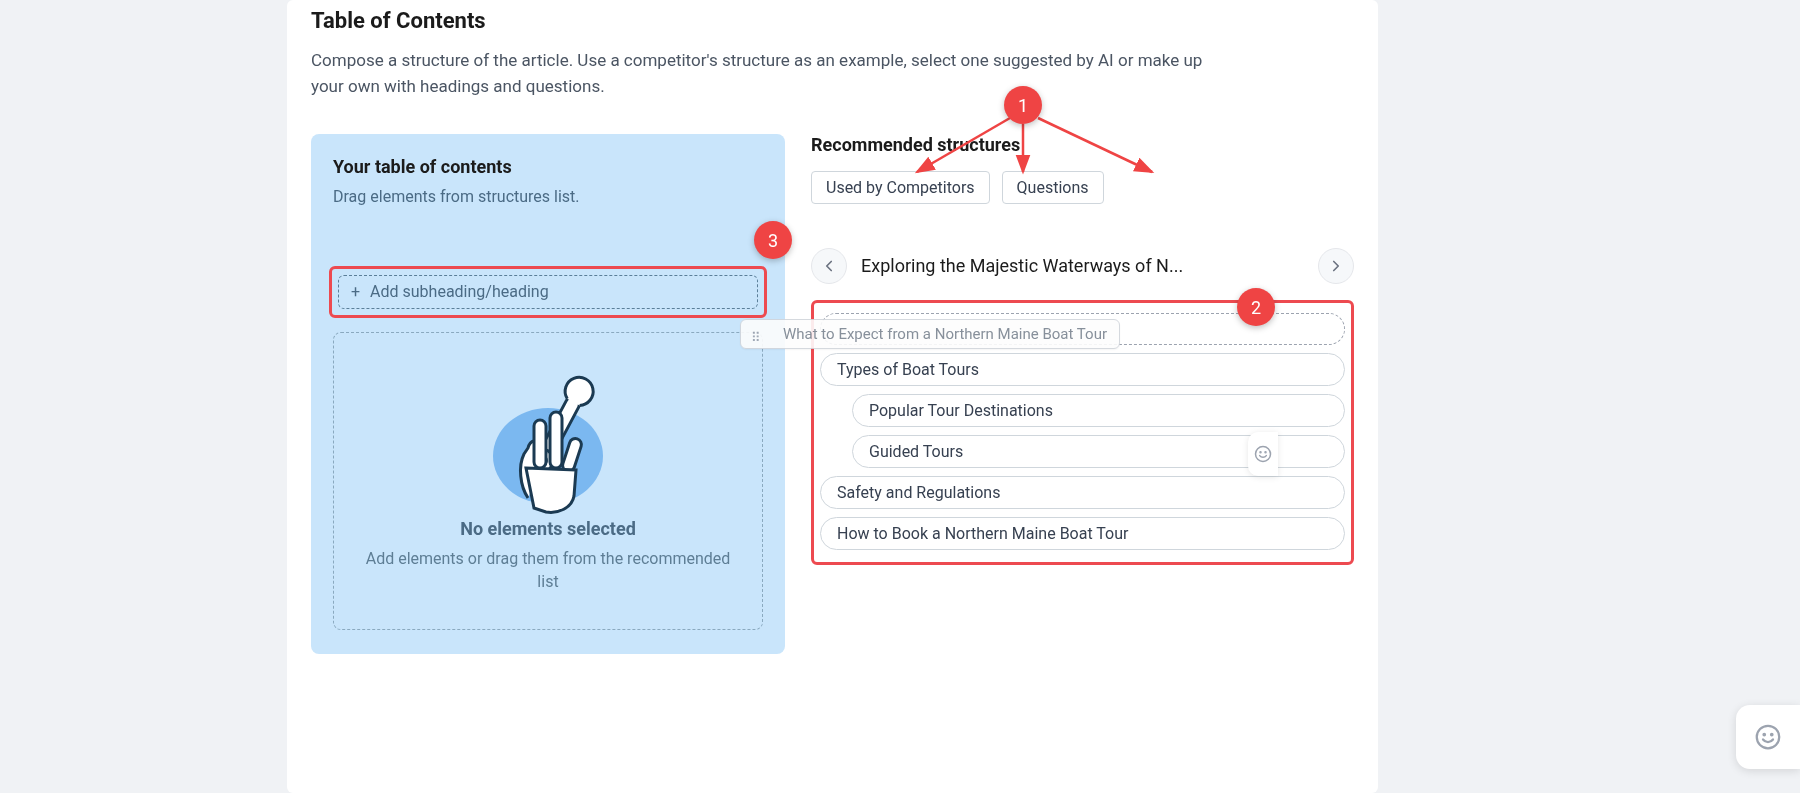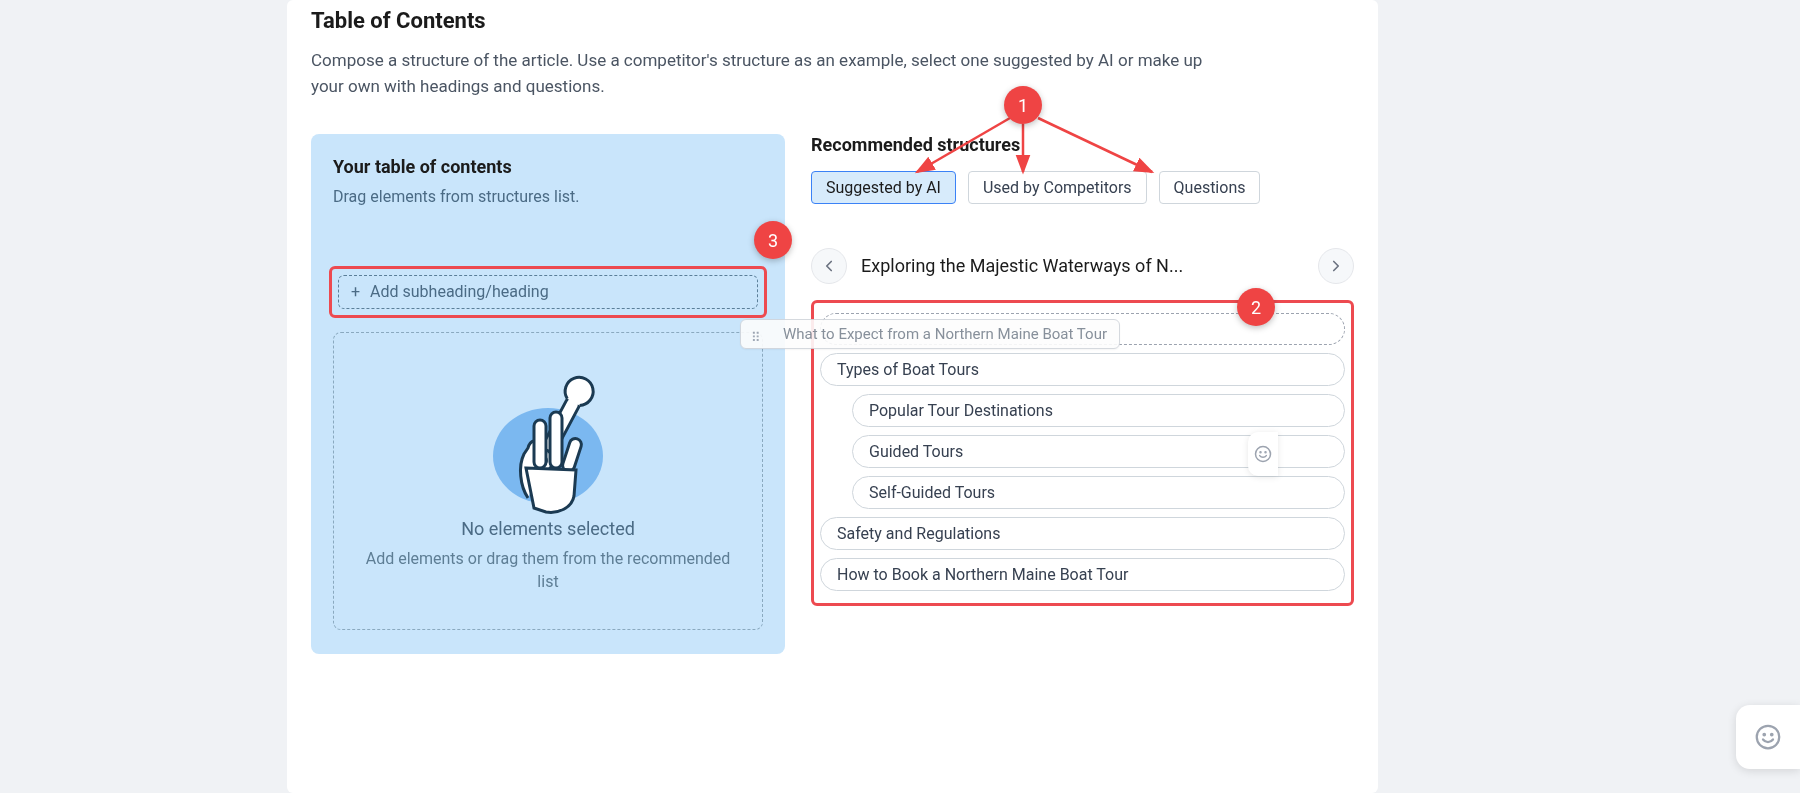--- a/index.html
+++ b/index.html
@@ -93,21 +93,21 @@
     height: 298px;
     display: flex;
     flex-direction: column;
     align-items: center;
     justify-content: center;
     padding: 24px;
     text-align: center;
   }
   .dz-title {
     font-size: 18px;
-    font-weight: 400;
+    font-weight: 700;
     color: #4b6b85;
     margin-top: 0;
   }
   .dz-sub {
     font-size: 16px;
     color: #5e7e95;
     margin-top: 8px;
     line-height: 1.45;
   }
   .illus {
@@ -320,21 +320,20 @@
             </g>
           </svg>
           <div class="dz-title">No elements selected</div>
           <div class="dz-sub">Add elements or drag them from the recommended list</div>
         </div>
       </div>
 
       <div class="col-right">
         <h3>Recommended structures</h3>
         <div class="tabs">
-          <div class="tab active">Suggested by AI</div>
           <div class="tab">Used by Competitors</div>
           <div class="tab">Questions</div>
         </div>
 
         <div class="carousel">
           <div class="navbtn">
             <svg width="18" height="18" viewBox="0 0 24 24" fill="none" stroke-width="2.2" stroke-linecap="round" stroke-linejoin="round">
                 <polyline points="15 18 9 12 15 6"></polyline>
               </svg>
           </div>
@@ -349,21 +348,20 @@
         <div class="structure-box">
           <div class="structure-list">
             <div class="dragging-row"></div>
             <div class="drag-chip">
               <span class="grip"></span>
               <span>What to Expect from a Northern Maine Boat Tour</span>
             </div>
             <div class="pill level1"><span>Types of Boat Tours</span></div>
             <div class="pill level2"><span>Popular Tour Destinations</span></div>
             <div class="pill level2"><span>Guided Tours</span></div>
-            <div class="pill level2"><span>Self-Guided Tours</span></div>
             <div class="pill level1"><span>Safety and Regulations</span></div>
             <div class="pill level1"><span>How to Book a Northern Maine Boat Tour</span></div>
           </div>
         </div>
       </div>
     </div>
   </div>
 </div>
 
 <div class="badge" style="left:1004px; top:86px;">1</div>

